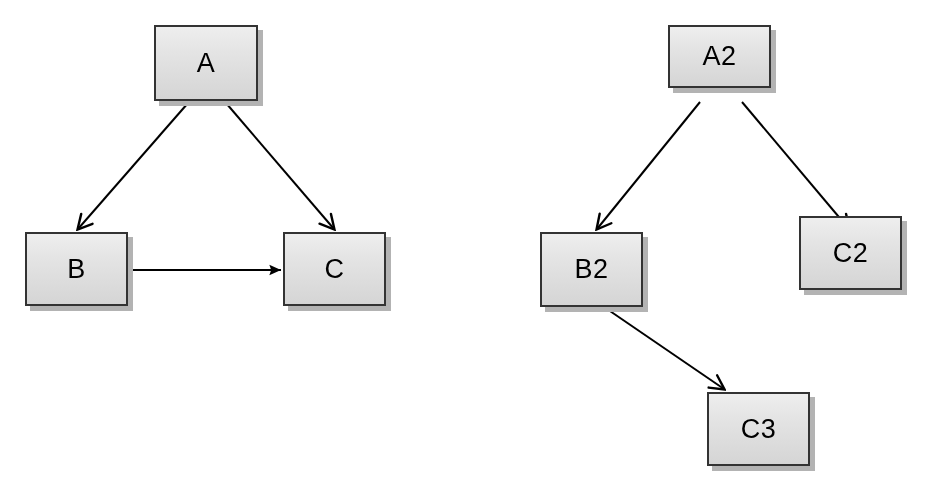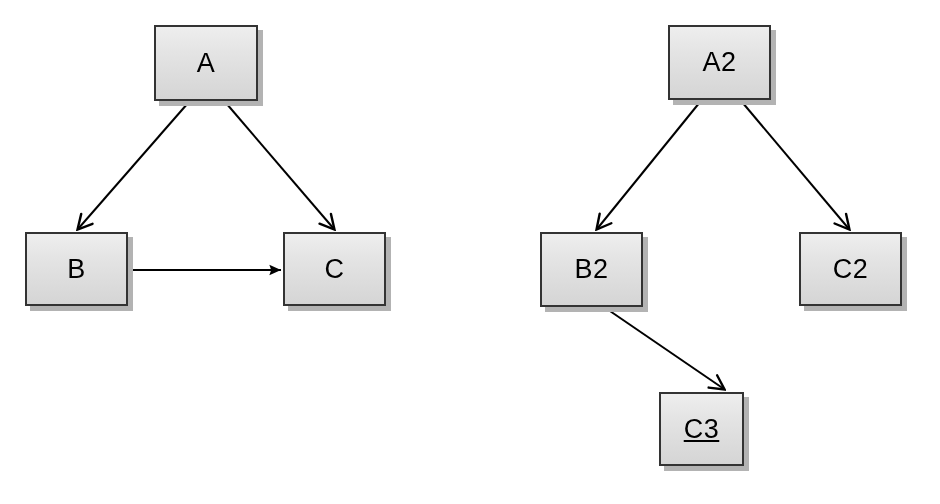--- a/index.html
+++ b/index.html
@@ -72,27 +72,27 @@
   <div id="nodes-group">
       <div class="node" style="left: 154px; top: 25px; width: 104px; height: 76px;">
         <span class="node-label">A</span>
       </div>
       <div class="node" style="left: 25px; top: 232px; width: 103px; height: 74px;">
         <span class="node-label">B</span>
       </div>
       <div class="node" style="left: 283px; top: 232px; width: 103px; height: 74px;">
         <span class="node-label">C</span>
       </div>
-      <div class="node" style="left: 668px; top: 25px; width: 103px; height: 75px;">
+      <div class="node" style="left: 668px; top: 25px; width: 103px; height: 63px;">
         <span class="node-label">A2</span>
       </div>
       <div class="node" style="left: 540px; top: 232px; width: 103px; height: 75px; text-align: center;">
         <span class="node-label">B2</span>
       </div>
-      <div class="node" style="left: 799px; top: 232px; width: 103px; height: 74px;">
+      <div class="node" style="left: 799px; top: 216px; width: 103px; height: 74px;">
         <span class="node-label">C2</span>
       </div>
-      <div class="node" style="left: 659px; top: 392px; width: 85px; height: 74px; text-decoration: underline;">
+      <div class="node" style="left: 707px; top: 392px; width: 103px; height: 74px;">
         <span class="node-label">C3</span>
       </div>
     </div>
 
 </div>
 
 </body></html>

